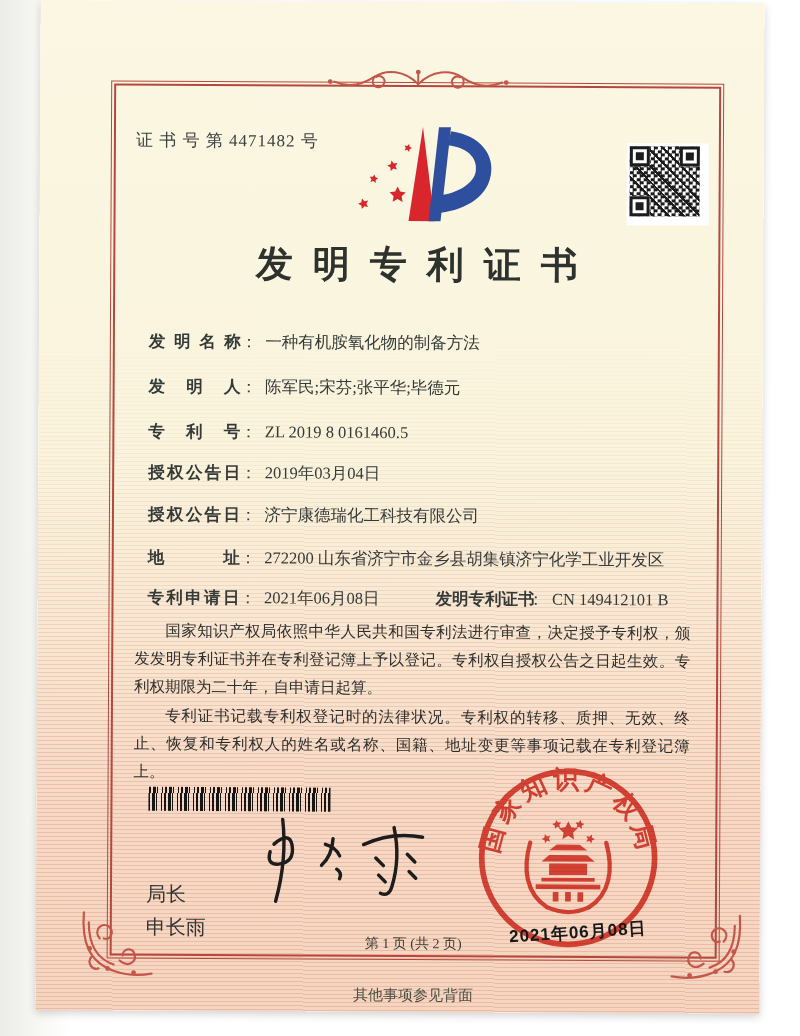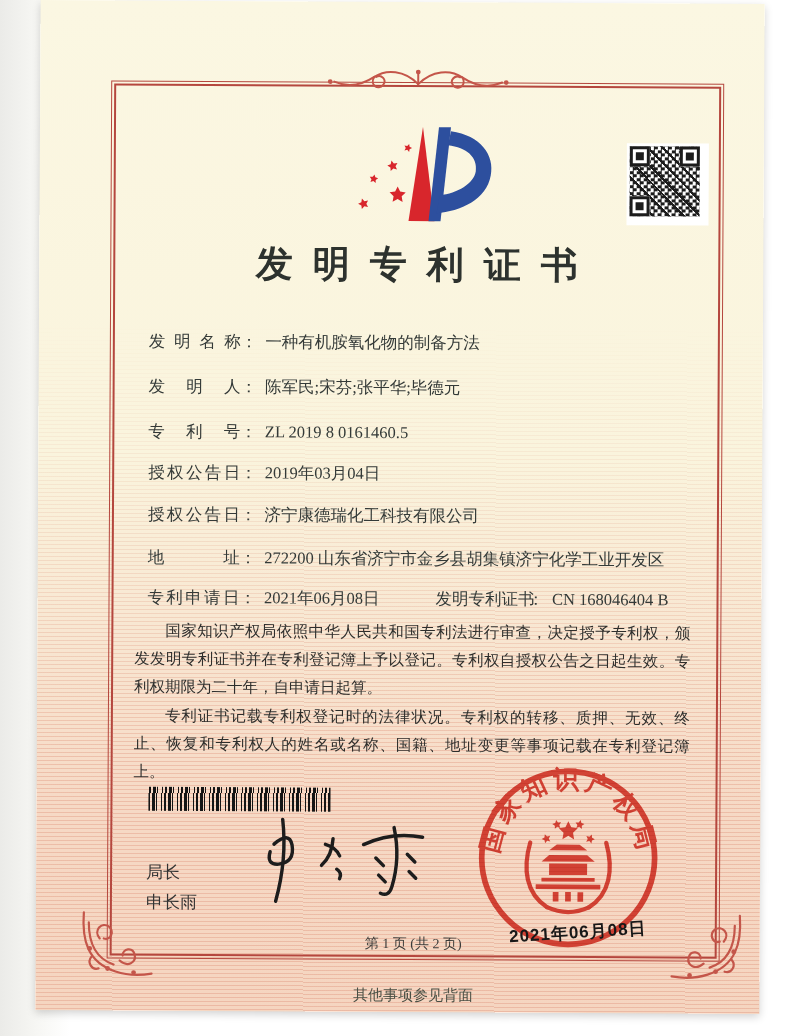--- a/index.html
+++ b/index.html
@@ -23,29 +23,29 @@
     background:
       repeating-linear-gradient(45deg,transparent 0 5px,#1c1c1c 5px 7px,transparent 7px 11px),
       conic-gradient(#1c1c1c 0 25%,transparent 0 50%,#1c1c1c 0 75%,transparent 0);
     background-size:100% 100%,7px 7px;}
   .finder{position:absolute;width:14px;height:14px;border:3px solid #1c1c1c;background:#fff;}
   .finder::after{content:'';position:absolute;left:3px;top:3px;width:8px;height:8px;background:#1c1c1c;}
   .f-tl{left:0;top:0}.f-tr{right:0;top:0}.f-bl{left:0;bottom:0}
   .title{position:absolute;left:71px;top:238px;width:613px;text-align:center;
     font-size:37px;font-weight:700;color:#2d322e;letter-spacing:20px;text-indent:20px;}
   .row{position:absolute;left:110px;font-size:16.5px;color:#343a38;white-space:nowrap;}
-  .flabel{display:inline-block;width:92px;text-align:justify;text-align-last:justify;vertical-align:bottom;}
+  .flabel{display:inline-block;width:92px;text-align:justify;text-align-last:justify;vertical-align:bottom;font-weight:bold;}
   .colon{margin-right:8px;}
   .pair2{margin-left:56px;}
   .paras{position:absolute;left:97px;top:616px;width:556px;font-size:15.5px;
     line-height:1.82;color:#2e2e2c;text-align:justify;}
   .paras p{margin:0;text-indent:2em;}
   .barcode{position:absolute;left:112px;top:786px;width:182px;height:24px;
     background:repeating-linear-gradient(90deg,#151515 0 2px,transparent 2px 4px,#151515 4px 7px,transparent 7px 8px,#151515 8px 9px,transparent 9px 13px,#151515 13px 14px,transparent 14px 16px);}
-  .signer{position:absolute;left:110px;top:863px;font-size:17px;color:#333;line-height:1.0;}
+  .signer{position:absolute;left:110px;top:883px;font-size:20px;color:#333;line-height:1.0;}
   .signer div{margin-bottom:13px;}
   .signature{position:absolute;left:213px;top:808px;}
   .seal{position:absolute;left:437px;top:760px;width:190px;height:190px;opacity:.9;mix-blend-mode:multiply;}
   .sealdate{position:absolute;left:442px;top:918px;width:200px;text-align:center;
     font-size:17px;font-weight:700;color:#181818;transform:rotate(-4deg);z-index:5;
     font-family:"Liberation Sans","DejaVu Sans",sans-serif;letter-spacing:1px;}
   .pagenum{position:absolute;left:71px;top:933px;width:613px;text-align:center;font-size:14px;color:#3b3b39;}
   .backnote{position:absolute;left:71px;top:984px;width:613px;text-align:center;font-size:15px;color:#4a4f44;}
 </style>
 </head>
@@ -93,20 +93,21 @@
         <path d="M16,58 c-5,6 0,14 7,12"></path>
       </g>
       <g fill="#c4564a">
           <circle cx="14" cy="50" r="2.4"></circle>
           <circle cx="32" cy="70" r="2.4"></circle>
           <circle cx="58" cy="74" r="2.4"></circle>
         </g>
     </g>
   </svg>
 
+  <div class="certno">证 书 号 第 4471482 号</div>
 
   <svg class="logo" width="150" height="112" viewBox="0 0 150 110">
     <defs>
       <path id="star" d="M0,-10 L2.94,-4.05 L9.51,-3.09 L4.76,1.55 L5.88,8.09 L0,4.6 L-5.88,8.09 L-4.76,1.55 L-9.51,-3.09 L-2.94,-4.05 Z"></path>
     </defs>
     <path d="M76,4 L88,98 L62,98 Z" fill="#d8262c"></path>
     <path d="M92,4 L104,4 L94,98 L82,98 Z" fill="#2d4f9e"></path>
     <path d="M104,8 C134,12 148,32 144,52 C140,76 114,88 90,90 L93,72 C111,70 127,60 129,48 C131,34 120,24 101,22 Z" fill="#2d4f9e"></path>
     <g fill="#d8262c">
       <use href="#star" transform="translate(61,25) scale(.42) rotate(18)"></use>
@@ -139,21 +140,21 @@
   <div class="row" style="top:461px">
     <span class="flabel">授权公告日</span><span class="colon">：</span><span>2019年03月04日</span>
   </div>
   <div class="row" style="top:503px">
     <span class="flabel">授权公告日</span><span class="colon">：</span><span>济宁康德瑞化工科技有限公司</span>
   </div>
   <div class="row" style="top:546px">
     <span class="flabel">地址</span><span class="colon">：</span><span>272200 山东省济宁市金乡县胡集镇济宁化学工业开发区</span>
   </div>
   <div class="row" style="top:586px">
-    <span class="flabel">专利申请日</span><span class="colon">：</span><span>2021年06月08日</span><span class="pair2"><span class="flabel">发明专利证书</span><span class="colon">：</span><span>CN 168046404 B</span></span>
+    <span class="flabel">专利申请日</span><span class="colon">：</span><span>2021年06月08日</span><span class="pair2"><span class="flabel">发明专利证书</span><span class="colon">：</span><span>CN 149412101 B</span></span>
   </div>
 
   <div class="paras">
     <p>国家知识产权局依照中华人民共和国专利法进行审查，决定授予专利权，颁发发明专利证书并在专利登记簿上予以登记。专利权自授权公告之日起生效。专利权期限为二十年，自申请日起算。</p>
     <p>专利证书记载专利权登记时的法律状况。专利权的转移、质押、无效、终止、恢复和专利权人的姓名或名称、国籍、地址变更等事项记载在专利登记簿上。</p>
   </div>
 
   <div class="barcode"></div>
 
   <div class="signer">

